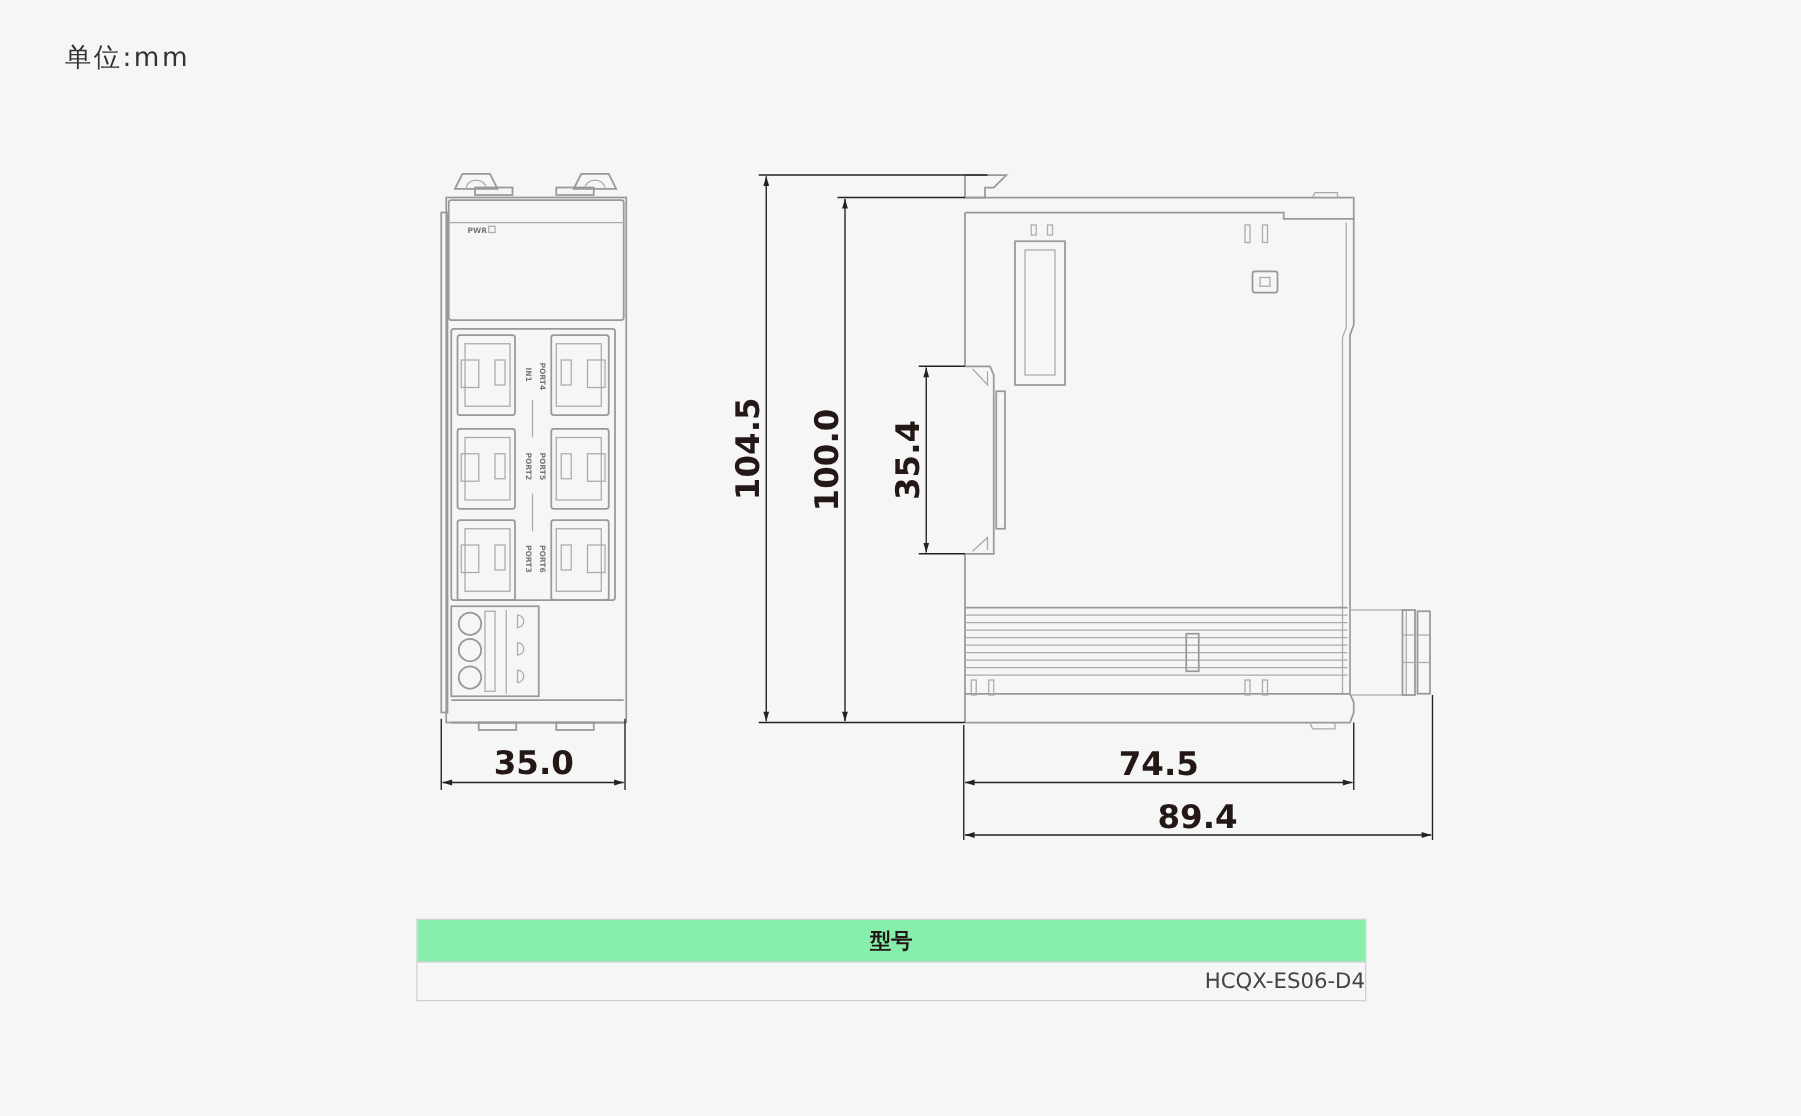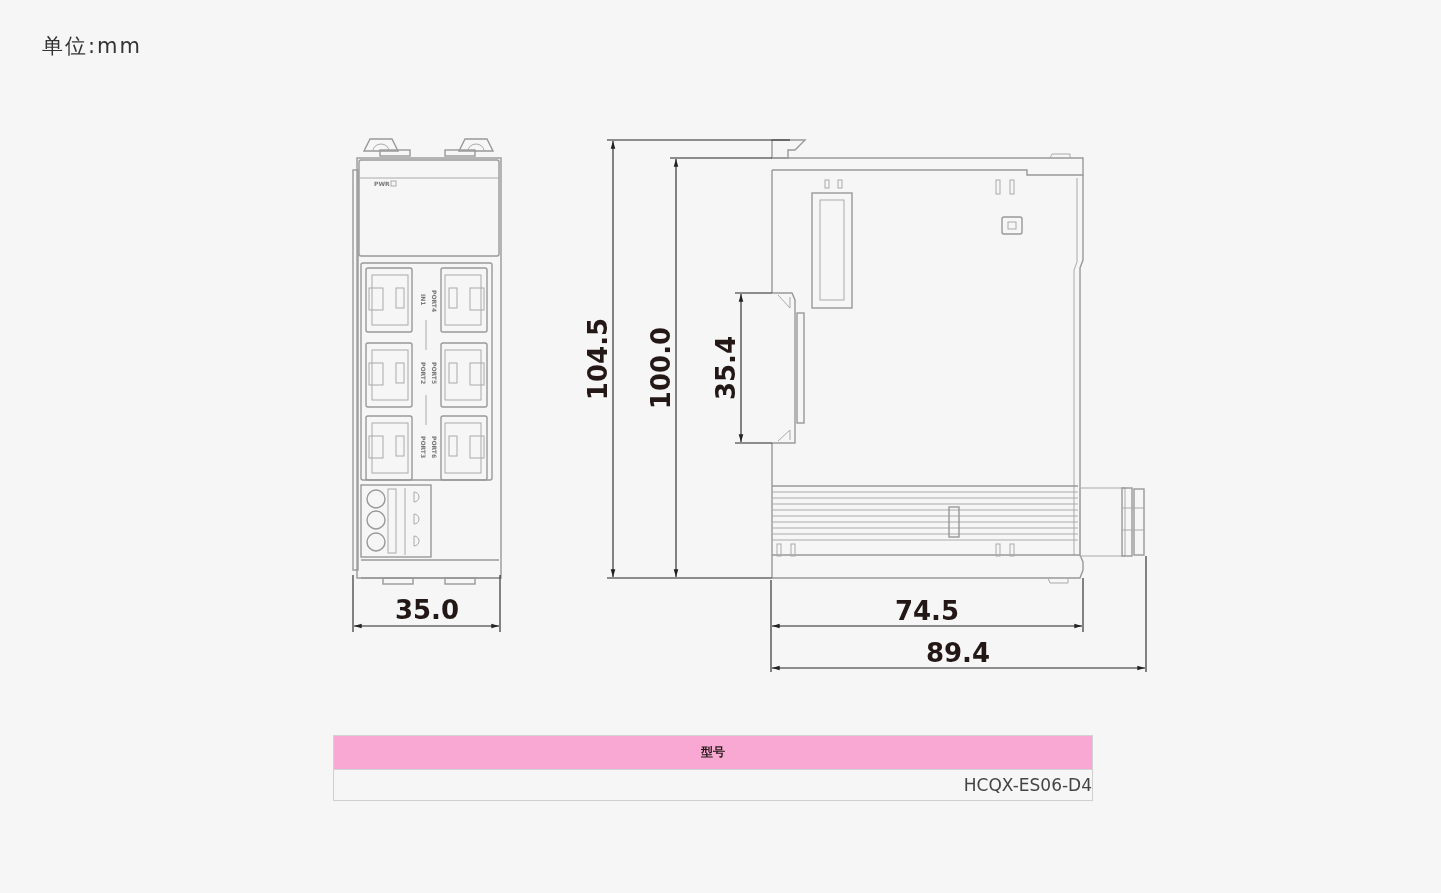--- a/index.html
+++ b/index.html
@@ -1,35 +1,35 @@
 <!DOCTYPE html>
 <html><head>
 <meta charset="utf-8">
 <style>
   html, body { margin: 0; padding: 0; }
   body {
     width: 1441px; height: 893px; background: #f6f6f6; position: relative;
     font-family: "DejaVu Sans", sans-serif; overflow: hidden;
   }
   .unit {
-    position: absolute; left: 42px; top: 32px; font-size: 21px; color: #333;
+    position: absolute; left: 52px; top: 32px; font-size: 21px; color: #333;
     letter-spacing: 2px; font-family: "DejaVu Sans", sans-serif;
   }
   svg.drawing { position: absolute; left: 0; top: 0; }
   .ln { stroke: #999; fill: none; stroke-width: 1.4; }
   .ln2 { stroke: #aaa; fill: none; stroke-width: 1; }
   .dim { stroke: #222; fill: none; stroke-width: 1.1; }
   .dimtxt { font-family: "DejaVu Sans", sans-serif; font-weight: bold; font-size: 26px; fill: #231815; }
   .lbl { font-family: "DejaVu Sans", sans-serif; font-weight: bold; font-size: 6px; fill: #777; }
   table.model {
     position: absolute; left: 333px; top: 735px; width: 760px;
     border-collapse: collapse; font-family: "DejaVu Sans", sans-serif;
   }
   table.model th {
-    background: #f9a8d4; height: 33px; font-size: 12px; font-weight: bold; color: #231815;
+    background: #86efac; height: 33px; font-size: 17px; font-weight: bold; color: #231815;
     border: 1px solid #d2d2d4; padding: 0; text-align: center;
   }
   table.model td {
     background: #f6f6f6; height: 30px; font-size: 17px; color: #444; text-align: right;
     border: 1px solid #cfcfcf; border-top: none; padding: 0;
   }
 </style>
 </head>
 <body>
 

